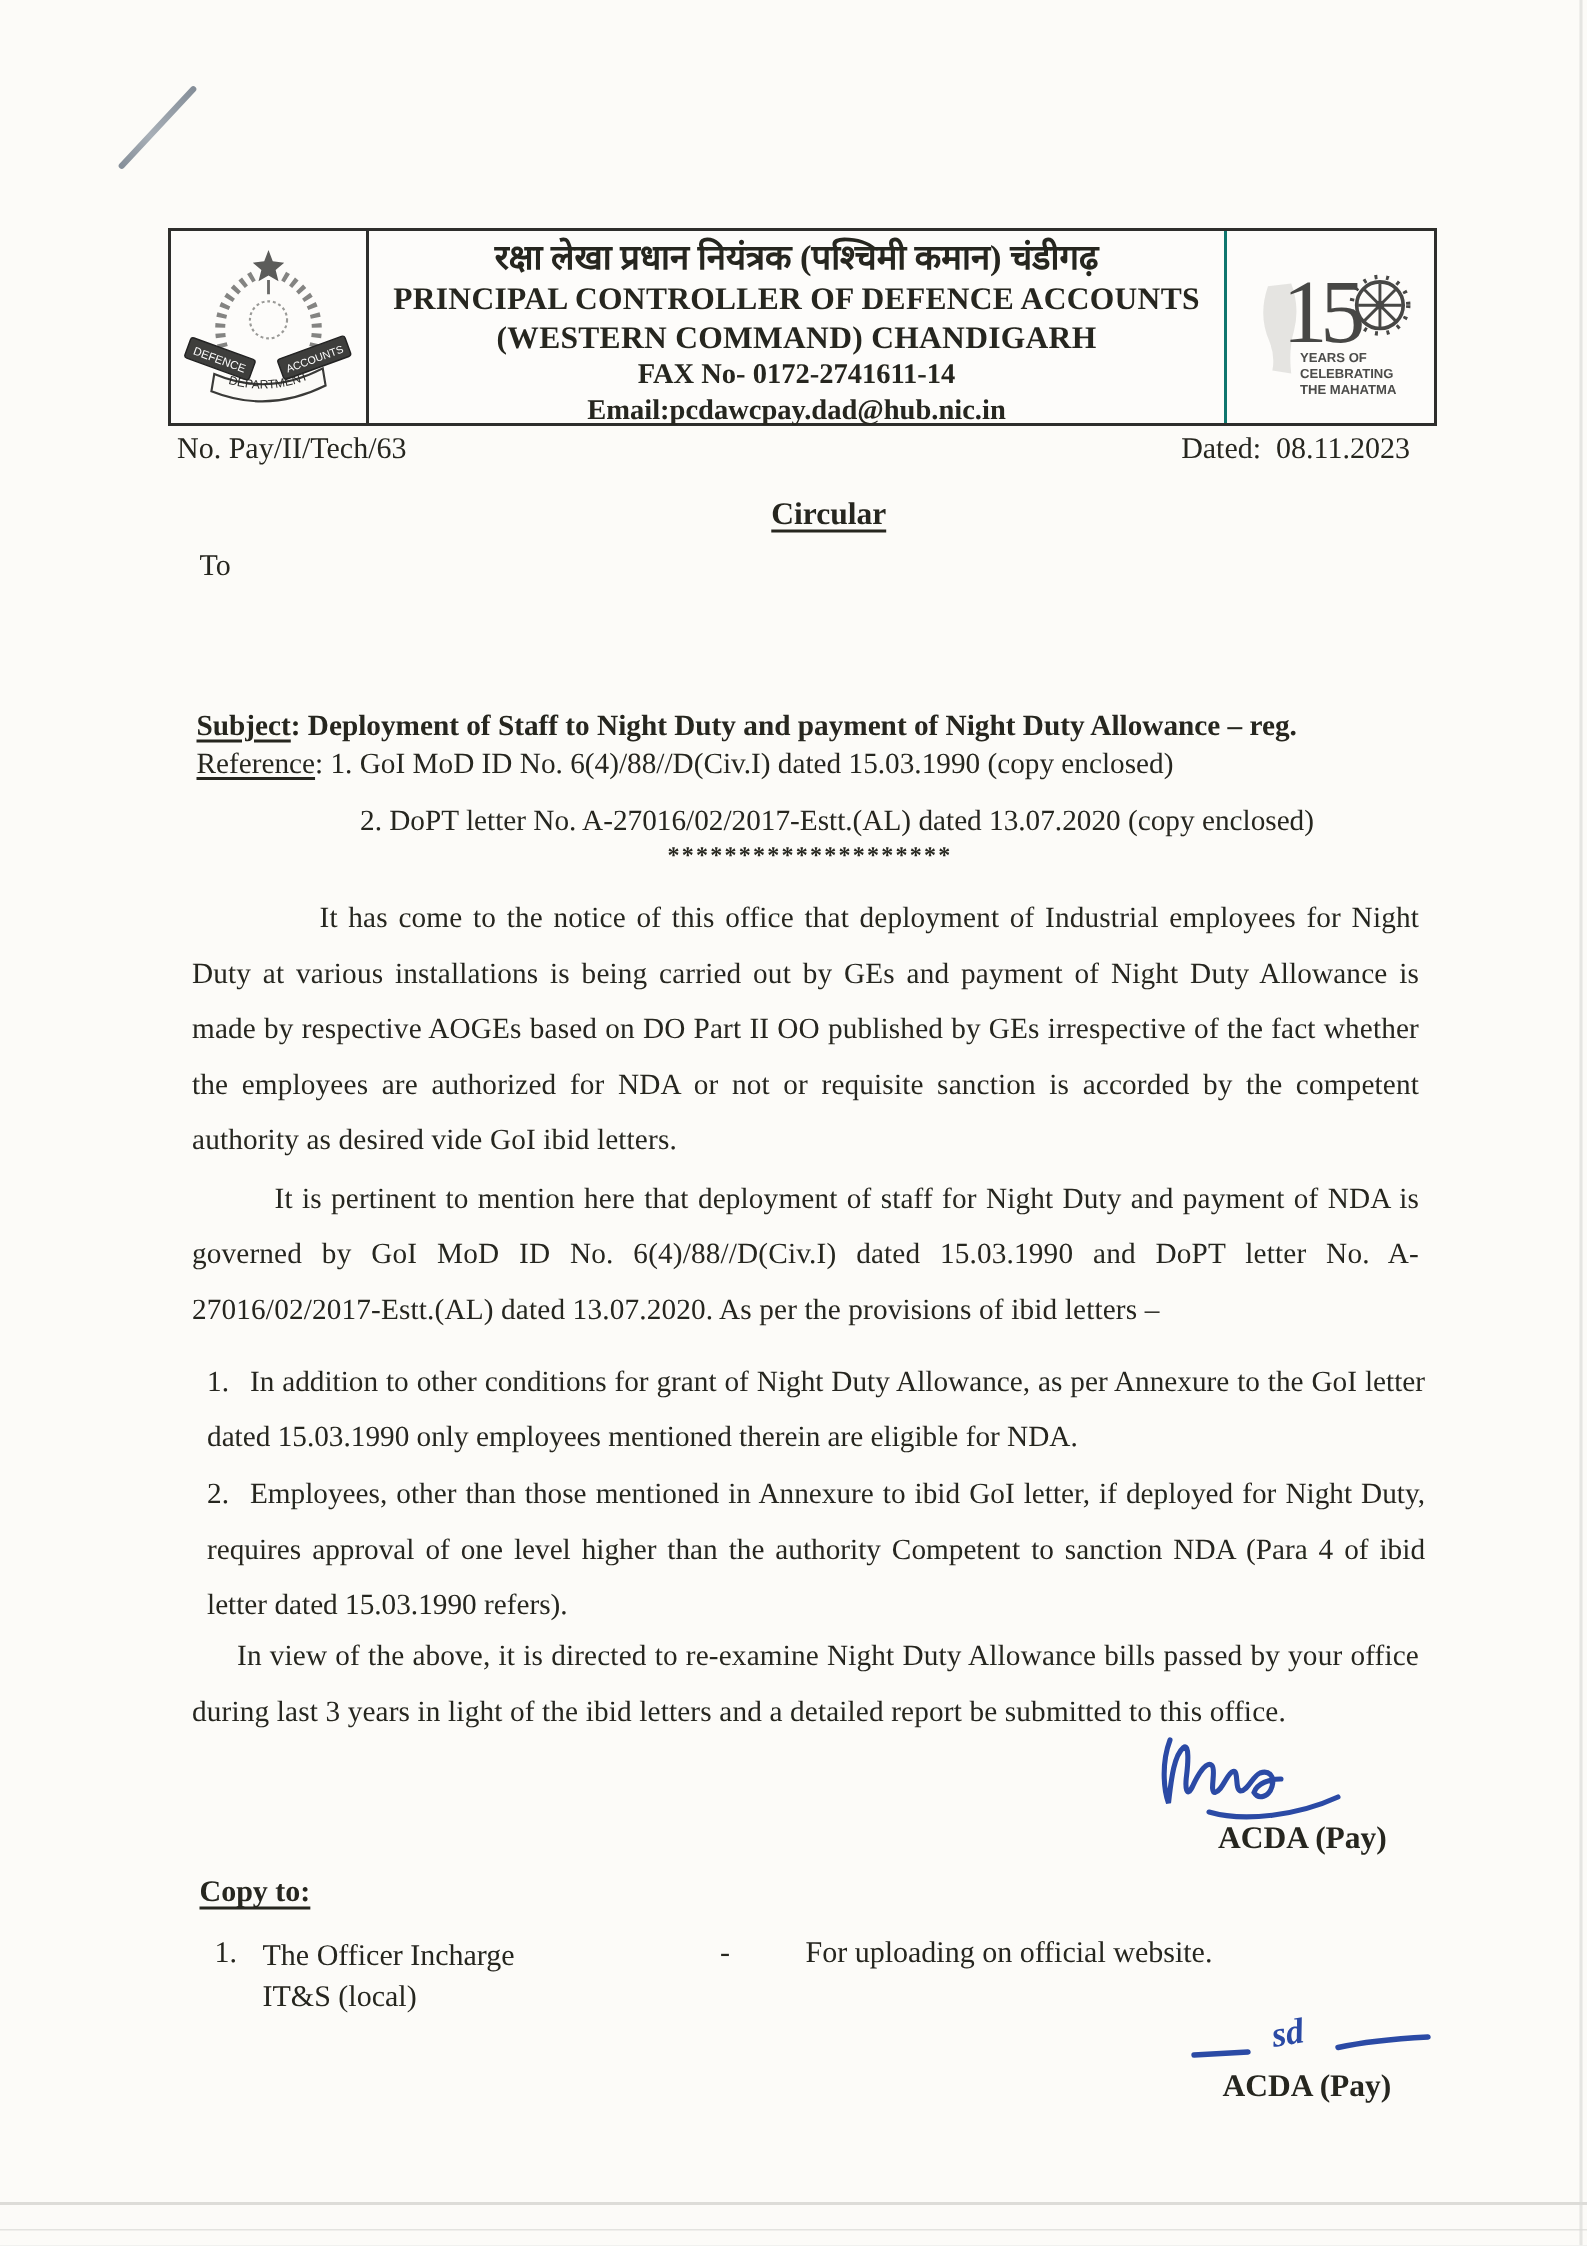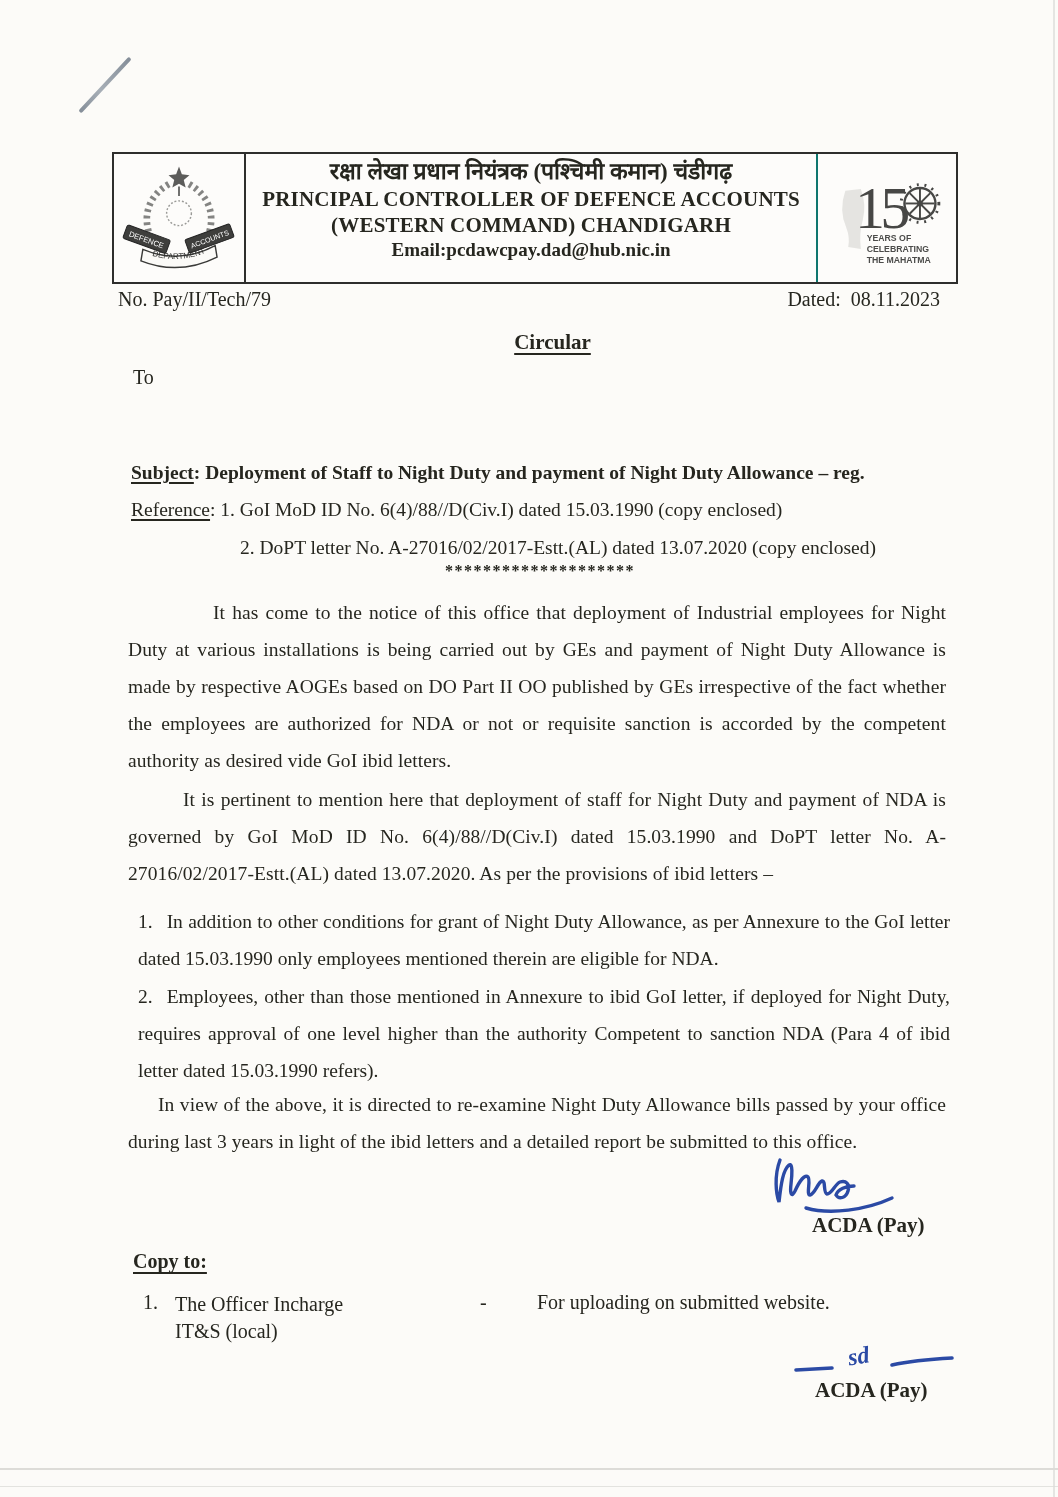--- a/index.html
+++ b/index.html
@@ -35,21 +35,21 @@
 
   .meta-row{left:118px; top:288px; width:822px; display:flex; justify-content:space-between; font-size:20px;}
   .dated-label{margin-right:10px;}
 
   .doc-title{left:130px; top:330px; width:820px; text-align:center; font-size:21px; font-weight:bold;}
   .doc-title span{text-decoration:underline; text-underline-offset:4px; text-decoration-thickness:2px;margin-left:25px;}
 
   .to-label{left:133px; top:366px; font-size:20px;}
   .to-block{left:213px; top:391px; font-size:20px; line-height:27px;}
 
-  .subject-line{left:131px; top:462px; width:830px; font-size:19.5px; font-weight:bold;}
+  .subject-line{left:131px; top:474px; width:830px; font-size:19.5px; font-weight:bold;}
   .ref-line{left:131px; top:499px; width:830px; font-size:19.5px;}
   .ref-line2{left:240px; top:537px; width:740px; font-size:19.5px;}
   .stars{left:130px; top:562px; width:820px; text-align:center; font-size:16px; font-weight:bold; letter-spacing:1.5px;}
 
   .para{margin:0; width:818px; font-size:19.5px; line-height:37px; text-align:justify; letter-spacing:.1px;}
   .p1{left:128px; top:594px; text-indent:85px;}
   .p2{left:128px; top:781px; text-indent:55px;}
   .closing{left:128px; top:1086px; text-indent:30px;}
   .list-item{left:138px; width:812px; font-size:19.5px; line-height:37px; text-align:justify;}
   .li1{top:903px;}
@@ -105,20 +105,21 @@
         <path d="M24 92 Q62 108 100 88 L102 100 Q62 120 22 104 Z" fill="#fbfaf7" stroke="#3a3a38" stroke-width="1.5"></path>
         <text font-size="8.5" fill="#2c2c2a" font-family="Liberation Sans, sans-serif">
           <textPath href="#dept-path" startOffset="8">DEPARTMENT</textPath>
         </text>
       </svg>
     </div>
     <div class="lh-mid">
       <div class="lh-hindi">रक्षा लेखा प्रधान नियंत्रक (पश्चिमी कमान) चंडीगढ़</div>
       <div class="lh-en1">PRINCIPAL CONTROLLER OF DEFENCE ACCOUNTS</div>
       <div class="lh-en2">(WESTERN COMMAND) CHANDIGARH</div>
+      <div class="lh-fax">FAX No- 0172-2741611-14</div>
       <div class="lh-email">Email:pcdawcpay.dad@hub.nic.in</div>
     </div>
     <div class="lh-right">
       <svg width="126" height="110" viewBox="0 0 130 112">
         <path d="M22 28 q-7 20 1 38 q4 10 2 20 l13 2 q-2 -16 2 -30 q4 -16 -2 -32 z" fill="#c7c7c3" opacity=".45"></path>
         <text x="32" y="66" font-size="62" font-family="Liberation Serif, serif" fill="#474745" letter-spacing="-5">15</text>
         <g transform="translate(99,41)">
           <circle r="19.5" fill="none" stroke="#474745" stroke-width="3" stroke-dasharray="2 6"></circle>
           <circle r="16" fill="#fdfcfa" stroke="#474745" stroke-width="2.5"></circle>
           <g stroke="#474745" stroke-width="2">
@@ -132,21 +133,21 @@
         <g font-size="9" font-weight="bold" fill="#4c4c4a" font-family="Liberation Sans, sans-serif">
           <text x="44" y="80">YEARS OF</text>
           <text x="44" y="91">CELEBRATING</text>
           <text x="44" y="102">THE MAHATMA</text>
         </g>
       </svg>
     </div>
   </div>
 
   <div class="abs meta-row">
-    <span>No. Pay/II/Tech/79</span>
+    <span>No. Pay/II/Tech/63</span>
     <span>
       <span class="dated-label">Dated:</span><span>08.11.2023</span>
     </span>
   </div>
 
   <div class="abs doc-title"><span>Circular</span></div>
 
   <div class="abs to-label">To</div>
 
   <div class="abs subject-line">
@@ -179,21 +180,21 @@
   </svg>
   <div class="abs sig1-text">ACDA (Pay)</div>
 
   <div class="abs copy-heading">Copy to:</div>
   <div class="abs copy-num">1.</div>
   <div class="abs copy-name">
     <div>The Officer Incharge</div>
     <div>IT&amp;S (local)</div>
   </div>
   <div class="abs copy-dash">-</div>
-  <div class="abs copy-purpose">For uploading on submitted website.</div>
+  <div class="abs copy-purpose">For uploading on official website.</div>
 
   <svg class="abs sig2-svg" width="165" height="34" viewBox="0 0 165 34">
     <g fill="none" stroke="#2b4aa5" stroke-width="3.6" stroke-linecap="round">
       <path d="M4 20 L40 18"></path>
       <path d="M100 15 C118 11 142 9 160 8"></path>
     </g>
   </svg>
   <div class="abs sig2-sd">sd</div>
   <div class="abs sig2-text">ACDA (Pay)</div>
 

